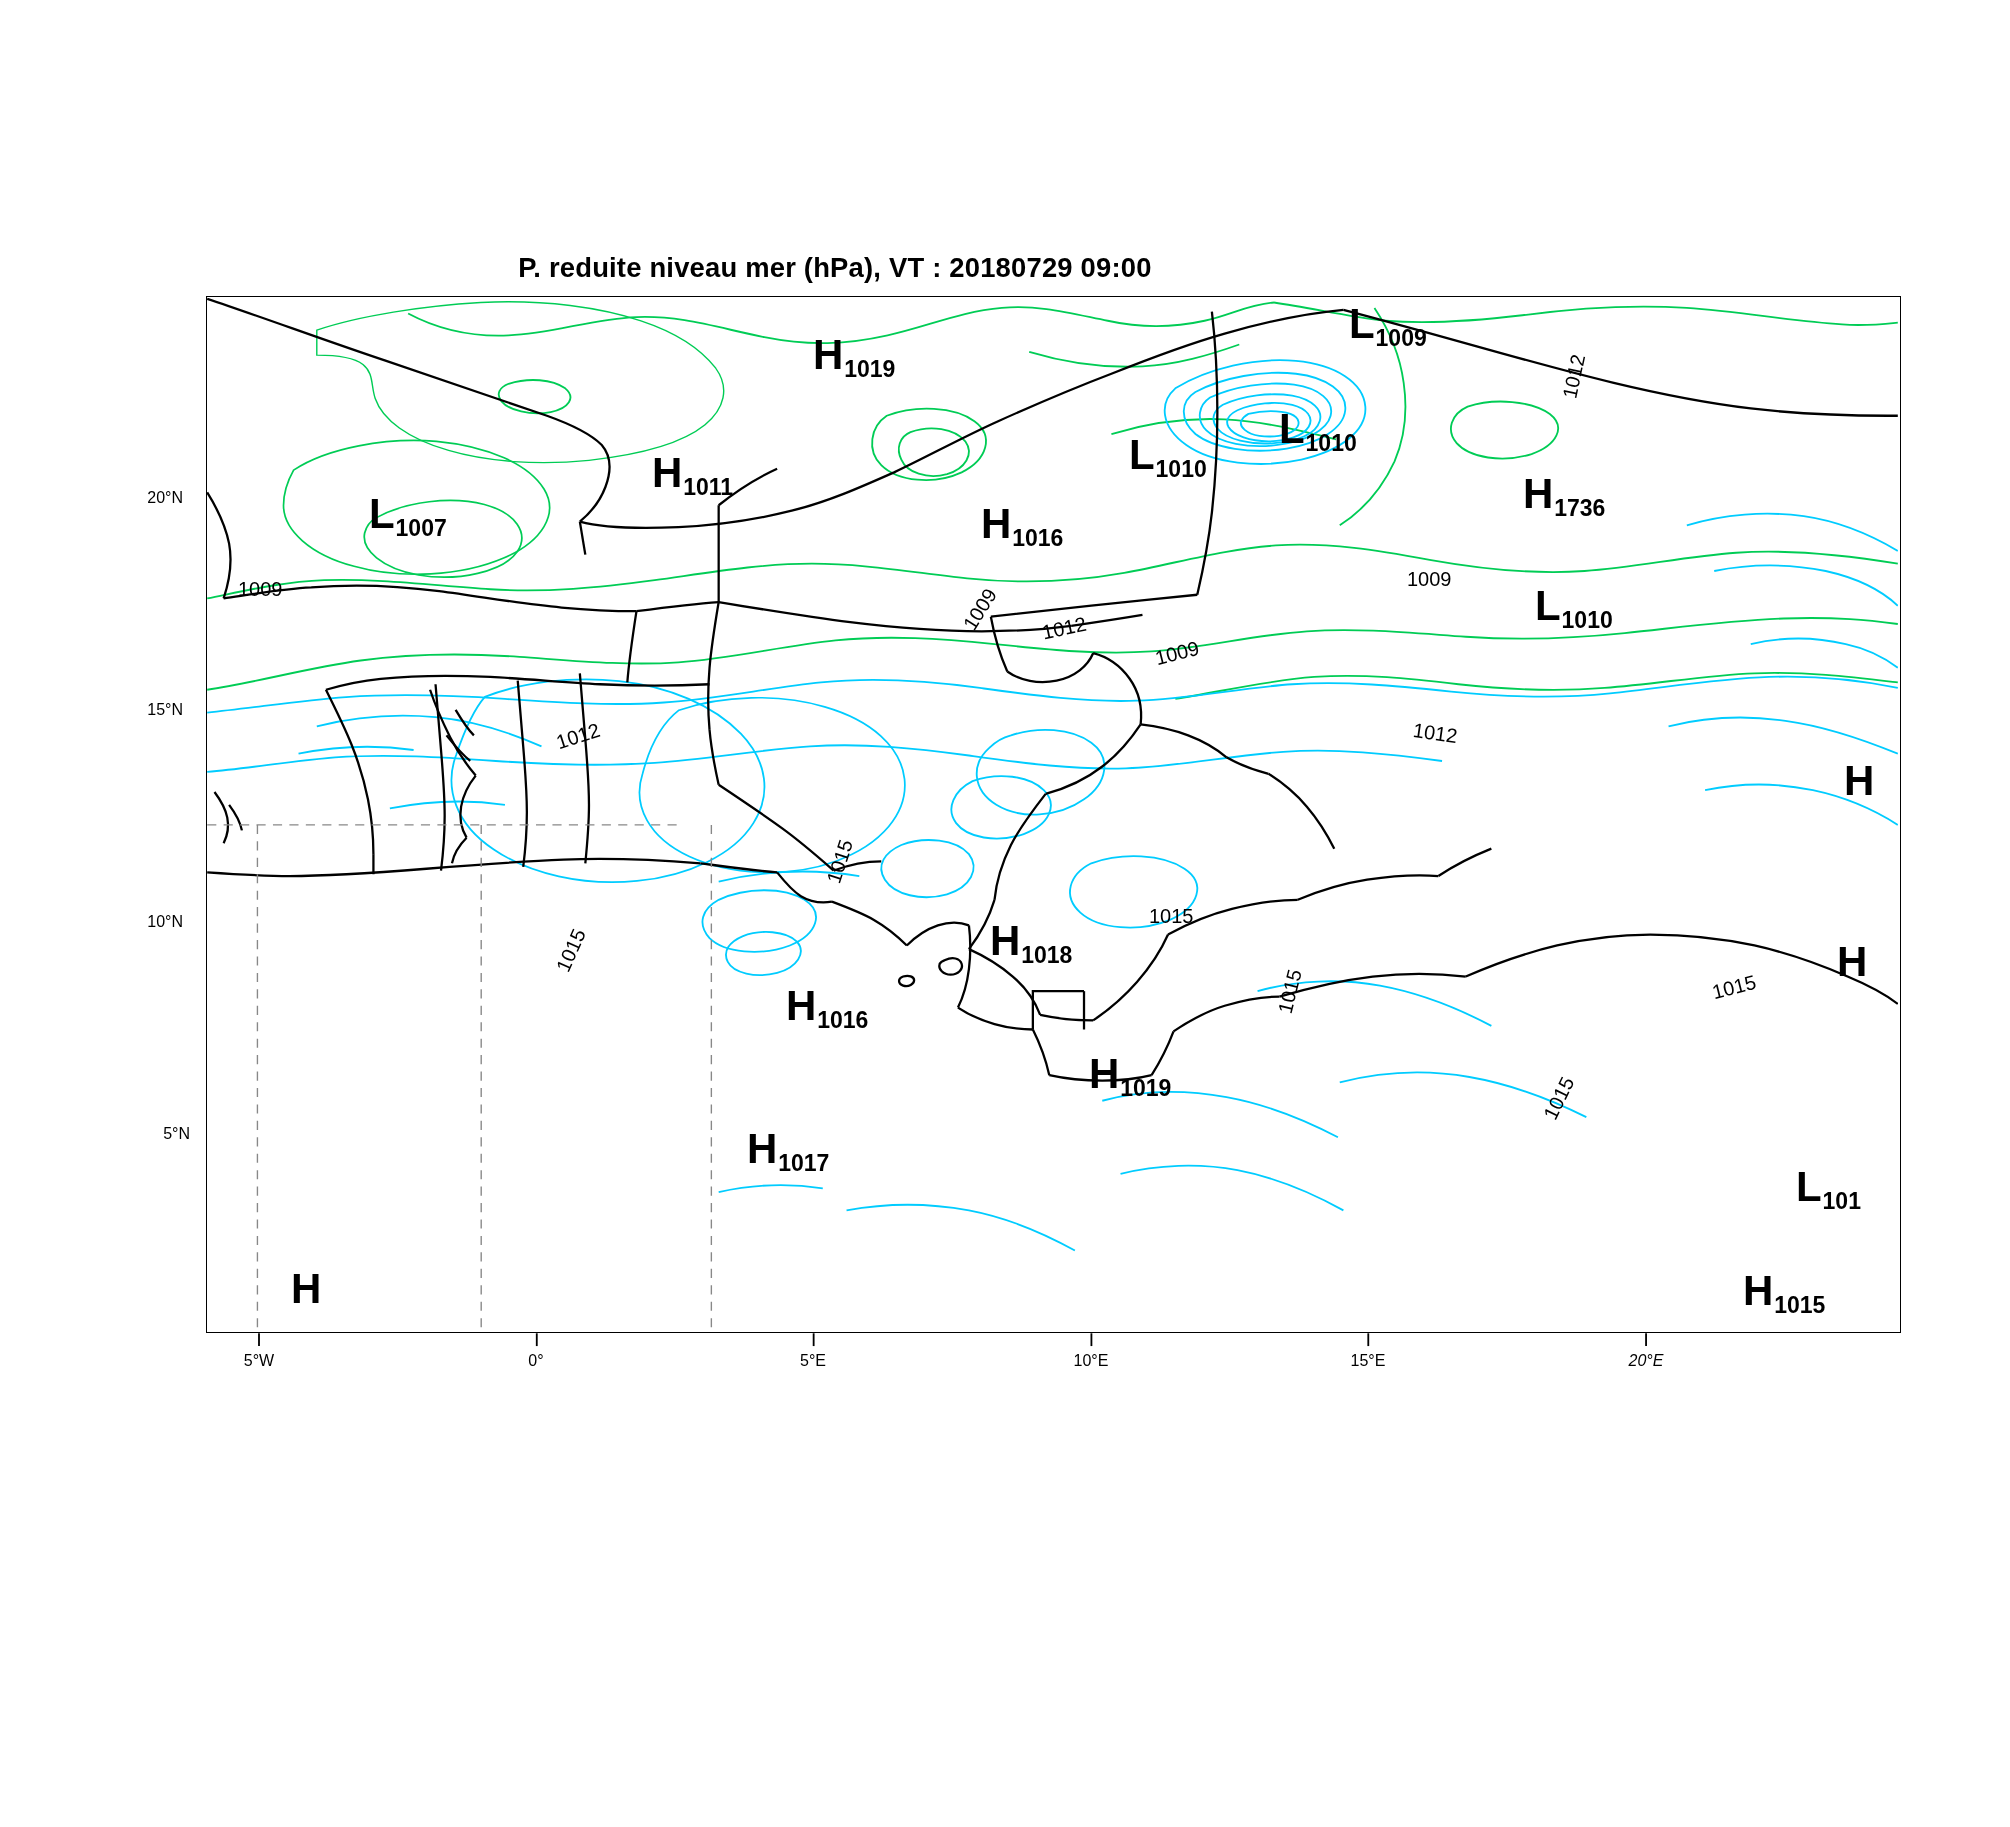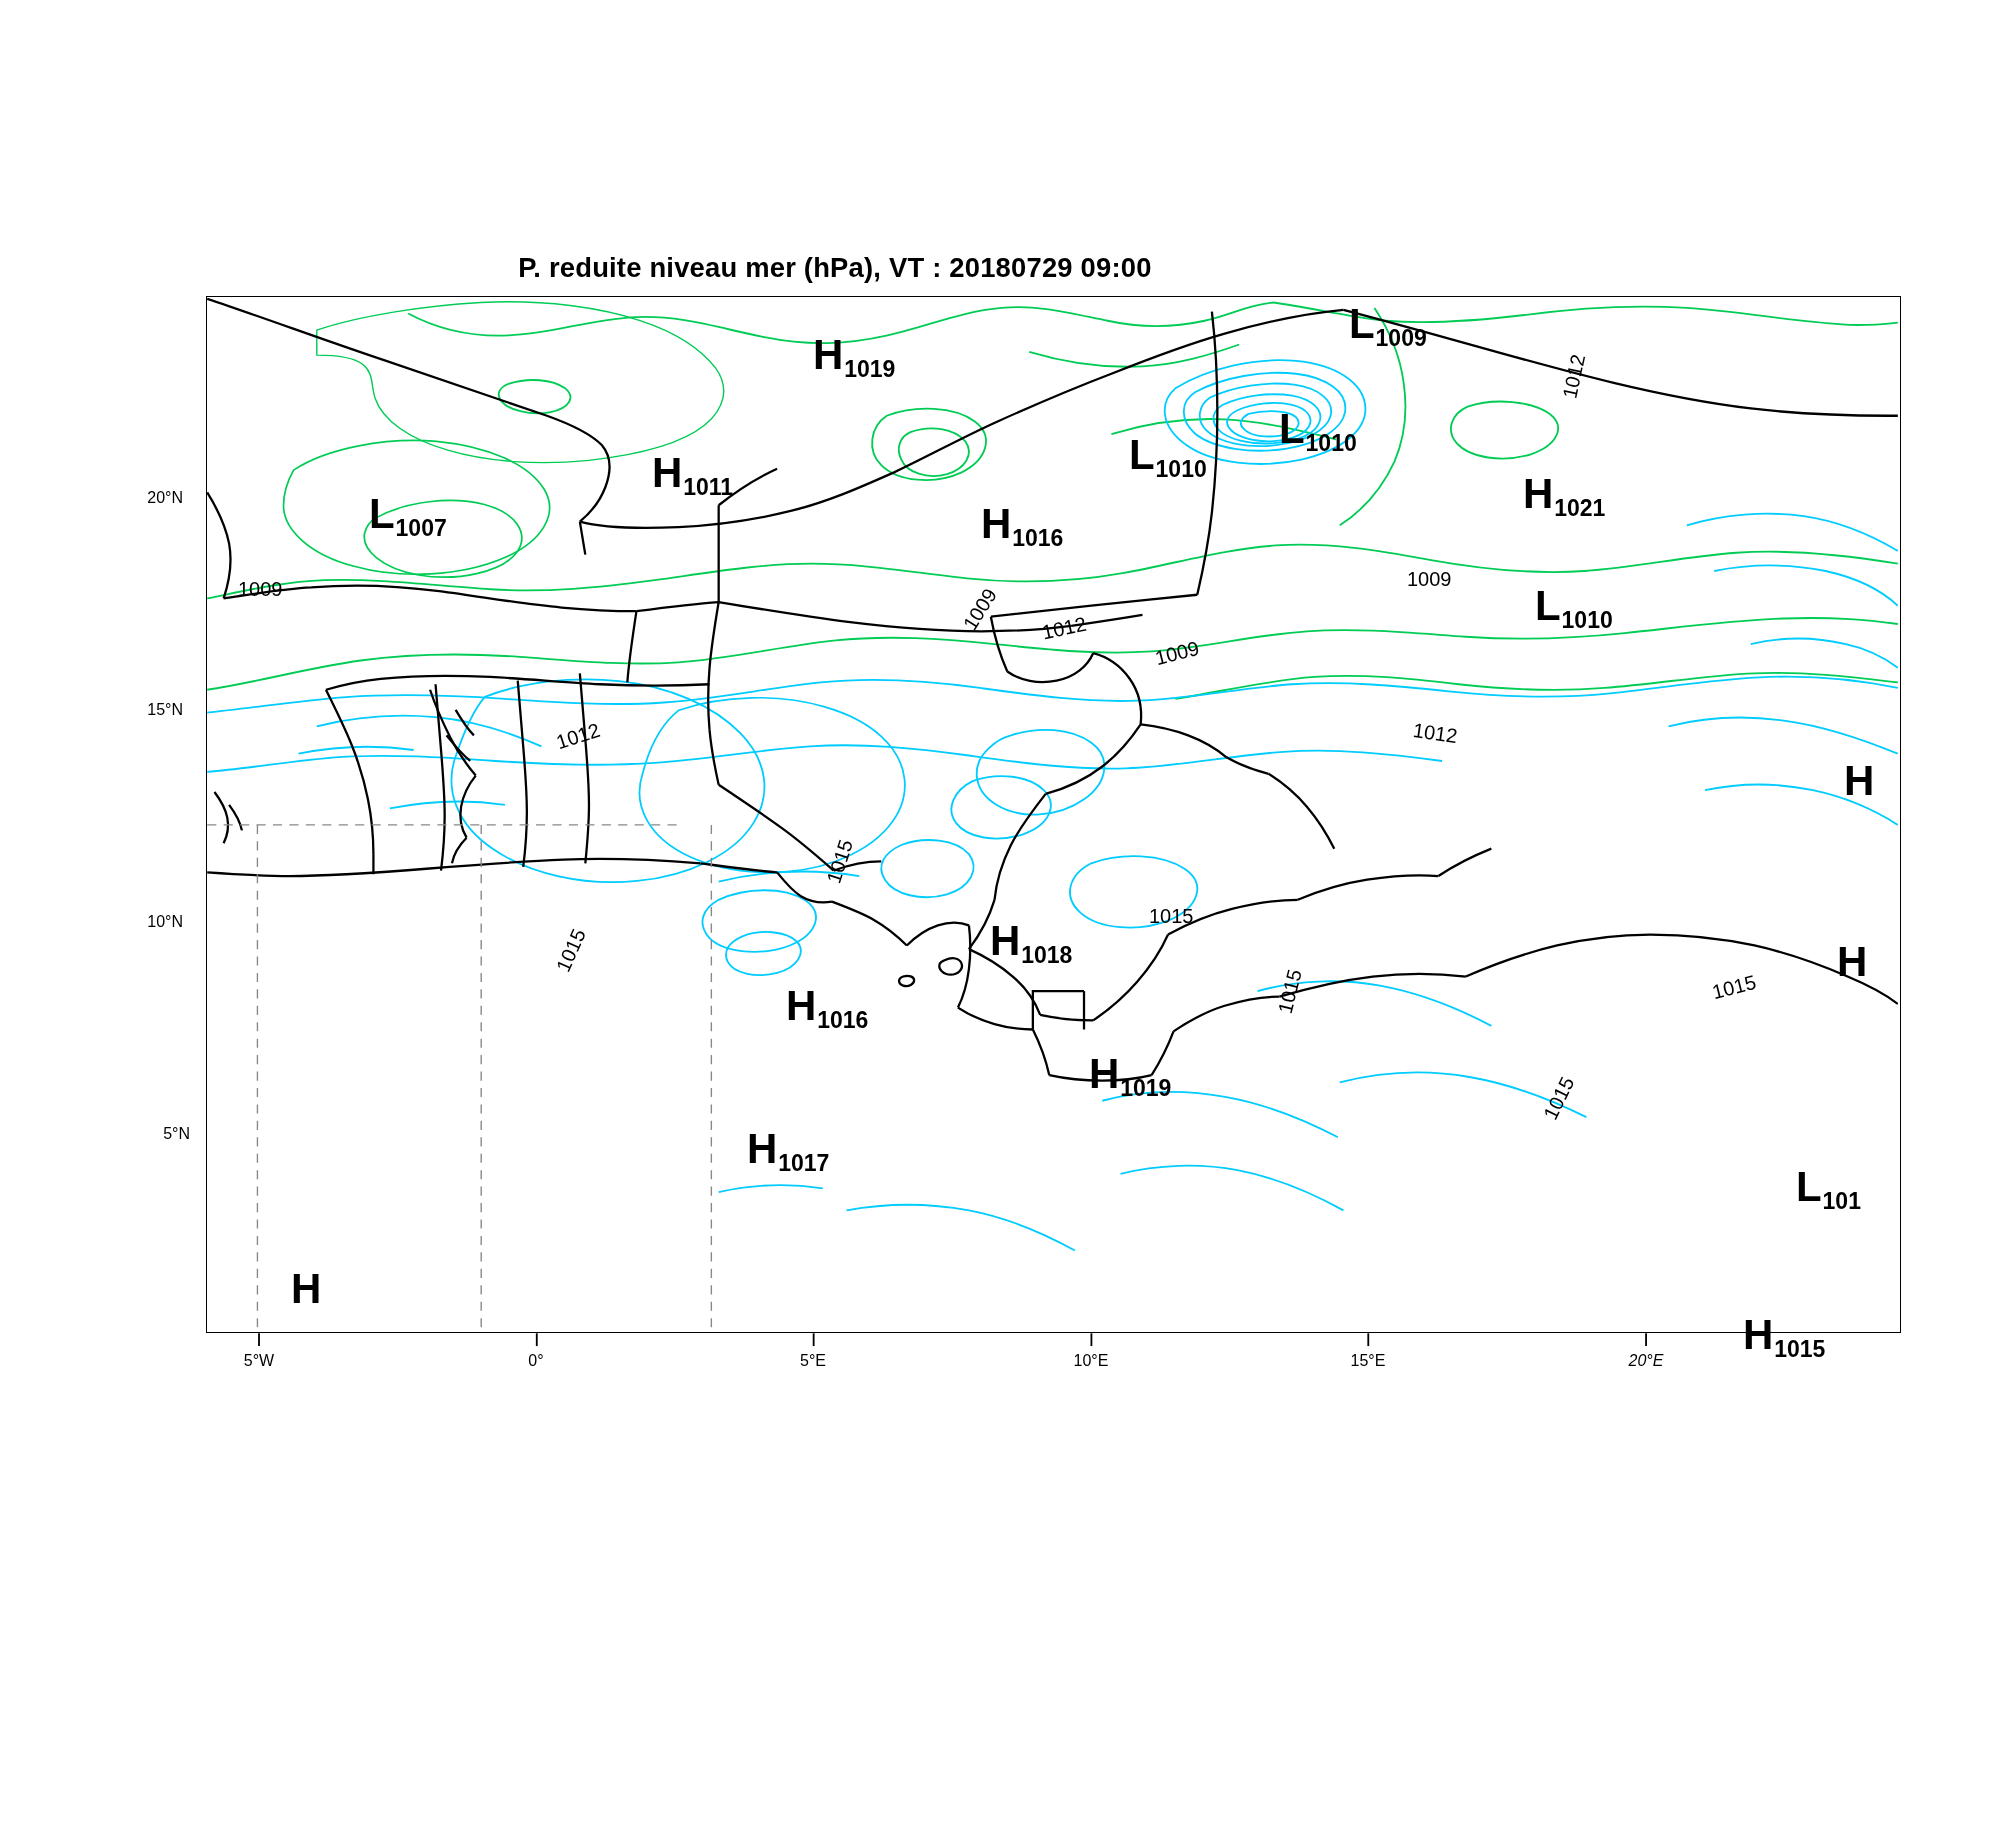--- a/index.html
+++ b/index.html
@@ -363,21 +363,21 @@
   <div class="hl-marker" style="left:1129px; top:434px;">
     <span class="hl-letter">L</span><span class="hl-value">1010</span>
   </div>
   <div class="hl-marker" style="left:1279px; top:408px;">
     <span class="hl-letter">L</span><span class="hl-value">1010</span>
   </div>
   <div class="hl-marker" style="left:1349px; top:303px;">
     <span class="hl-letter">L</span><span class="hl-value">1009</span>
   </div>
   <div class="hl-marker" style="left:1523px; top:473px;">
-    <span class="hl-letter">H</span><span class="hl-value">1021</span>
+    <span class="hl-letter">H</span><span class="hl-value">1736</span>
   </div>
   <div class="hl-marker" style="left:1535px; top:585px;">
     <span class="hl-letter">L</span><span class="hl-value">1010</span>
   </div>
   <div class="hl-marker" style="left:1844px; top:760px;">
     <span class="hl-letter">H</span><span class="hl-value"></span>
   </div>
   <div class="hl-marker" style="left:1837px; top:941px;">
     <span class="hl-letter">H</span><span class="hl-value"></span>
   </div>
@@ -389,21 +389,21 @@
   </div>
   <div class="hl-marker" style="left:1089px; top:1053px;">
     <span class="hl-letter">H</span><span class="hl-value">1019</span>
   </div>
   <div class="hl-marker" style="left:747px; top:1128px;">
     <span class="hl-letter">H</span><span class="hl-value">1017</span>
   </div>
   <div class="hl-marker" style="left:1796px; top:1166px;">
     <span class="hl-letter">L</span><span class="hl-value">101</span>
   </div>
-  <div class="hl-marker" style="left:1743px; top:1270px;margin-top:44px;">
+  <div class="hl-marker" style="left:1743px; top:1270px;">
     <span class="hl-letter">H</span><span class="hl-value">1015</span>
   </div>
   <div class="hl-marker" style="left:291px; top:1268px;">
     <span class="hl-letter">H</span><span class="hl-value"></span>
   </div>
 
 </div>
 
 
 </body></html>

